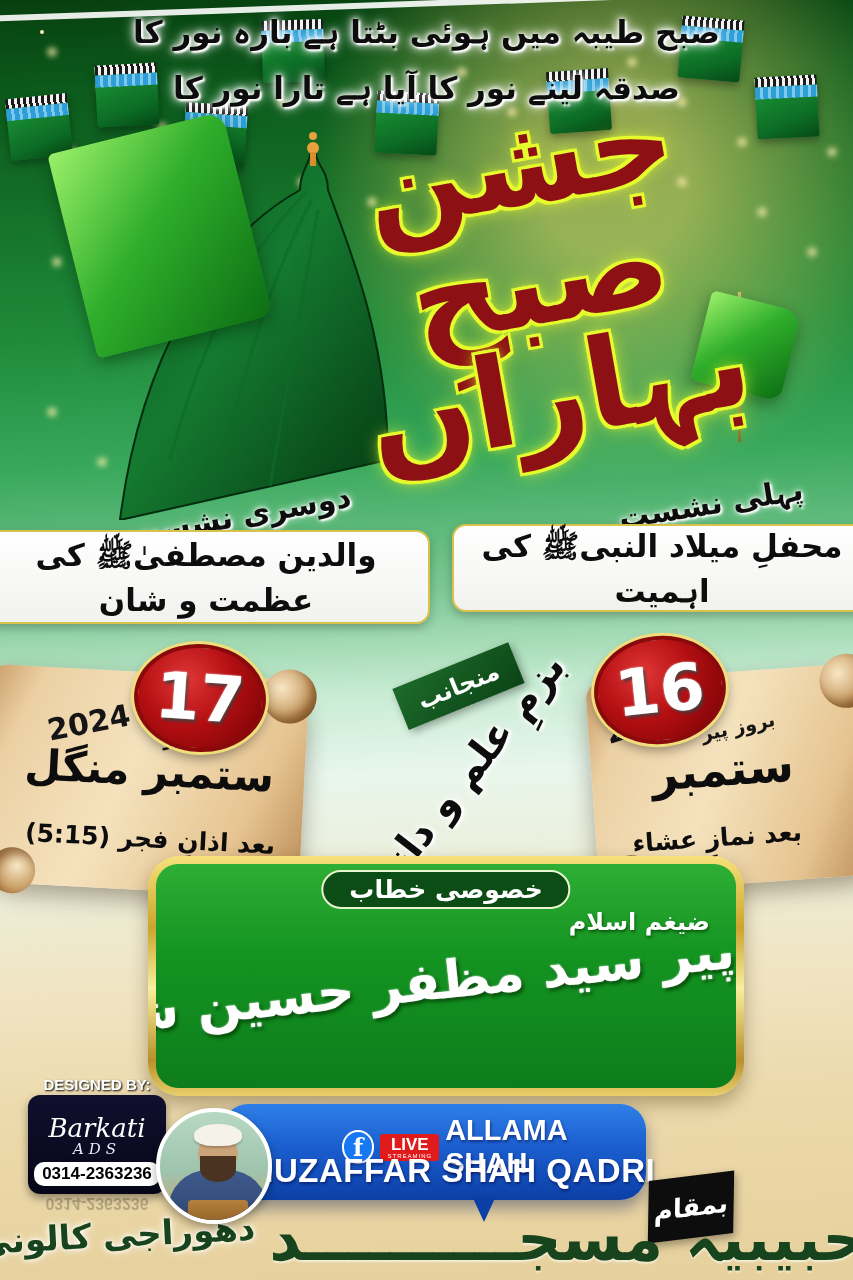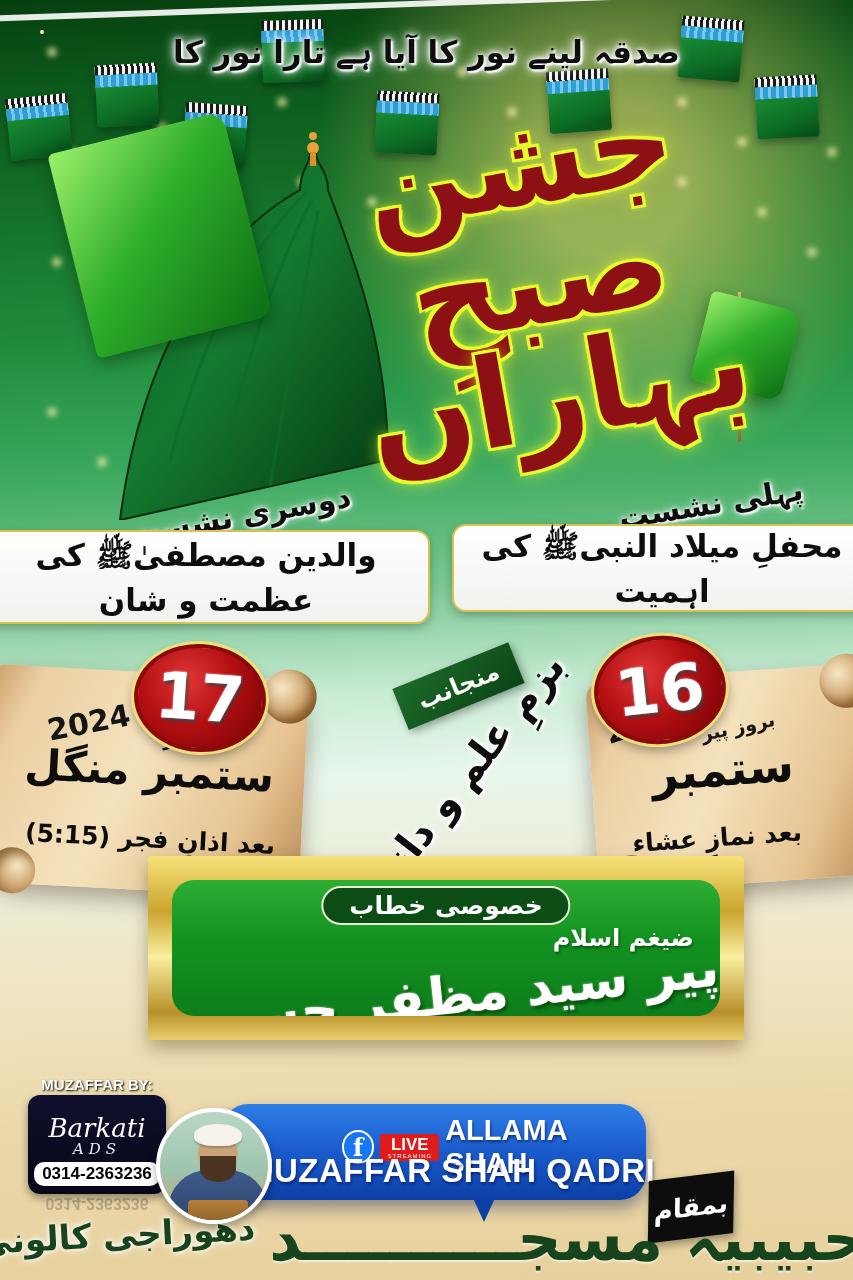--- a/index.html
+++ b/index.html
@@ -79,21 +79,21 @@
   .scroll .weekday{ font-weight:bold; font-size:19px; color:#151515; }
   .scroll .time{ font-weight:bold; font-size:25px; color:#0d0d0d; }
 
   
   .org-tag{ background:linear-gradient(150deg,#1d6b2a,#0b4416); color:#fff; font-weight:bold; font-size:24px;
     padding:8px 20px; transform:rotate(-22deg); box-shadow:2px 4px 8px rgba(0,0,0,.35); }
   .org-name{ transform:rotate(-52deg); color:#0d0d0d; font-weight:bold; font-size:40px; white-space:nowrap;
     text-shadow:0 0 5px #fff,0 0 10px #fff,2px 2px 3px #fff; }
 
   
-  .gpanel{ left:148px; top:856px; width:596px; height:184px; border-radius:4px; padding:24px;
+  .gpanel{ left:148px; top:856px; width:596px; height:240px; border-radius:32px; padding:8px;
     background:linear-gradient(180deg,#f6e27a,#caa52d 30%,#f9ef9e 55%,#b8902a 85%,#e9cf6b);
     box-shadow:0 8px 18px rgba(60,40,0,.35); }
   .gpanel-inner{ width:100%; height:100%; border-radius:22px; position:relative;
     background:linear-gradient(180deg,#2fae35 0%,#149421 40%,#0d7d1b 100%); overflow:hidden; }
   .khitab-pill{ position:absolute; left:50%; top:6px; transform:translateX(-50%);
     background:#0b4d14; border:2px solid #e9f5d0; color:#fff; font-weight:bold; font-size:25px;
     padding:3px 26px; border-radius:22px; letter-spacing:4px; }
   .speaker-sub{ position:absolute; right:26px; top:44px; color:#fff; font-size:24px; font-weight:bold;
     text-shadow:1px 2px 3px rgba(0,60,0,.7); }
   .speaker-name{ position:absolute; left:0; right:0; top:86px; text-align:center; transform:rotate(-6deg);
@@ -211,20 +211,21 @@
     <circle cx="343" cy="6" r="4" fill="#e8a13c"></circle>
     <rect x="340" y="22" width="6" height="14" fill="#d98f2b"></rect>
   </svg>
 
   <div class="abs gflag" style="left:70px; top:130px; width:180px; height:210px; transform:rotate(-14deg);"></div>
 
   <div class="abs gflag-pole" style="left:738px; top:292px; height:150px;"></div>
   <div class="abs gflag" style="left:700px; top:300px; width:92px; height:92px; transform:rotate(14deg);"></div>
 
   <div class="abs couplet urdu">
+    <div class="c1">صبح طیبہ میں ہوئی بٹتا ہے بارہ نور کا</div>
     <div class="c2">صدقہ لینے نور کا آیا ہے تارا نور کا</div>
   </div>
 
   <div class="abs title urdu">
     <span class="l1">جشن</span>
     <span class="l2">صبحِ بہاراں</span>
   </div>
 
 
   <div class="abs sess-label urdu" style="left:618px; top:486px; transform:rotate(-9deg);">پہلی نشست</div>
@@ -262,21 +263,21 @@
 
   <div class="abs gpanel">
     <div class="gpanel-inner">
       <div class="khitab-pill urdu">خصوصی خطاب</div>
       <div class="speaker-sub urdu">ضیغم اسلام</div>
       <div class="speaker-name urdu">پیر سید مظفر حسین شاہ قادری</div>
     </div>
   </div>
 
   <div class="abs designed">
-    <div class="lbl">MUZAFFAR BY:</div>
+    <div class="lbl">DESIGNED BY:</div>
     <div class="card">
       <div class="brand">Barkati</div>
       <div class="brand2">ADS</div>
       <div class="phone">0314-2363236</div>
     </div>
     <div class="refl">0314-2363236</div>
   </div>
 
   <div class="abs livebar">
     <div class="tail"></div>

